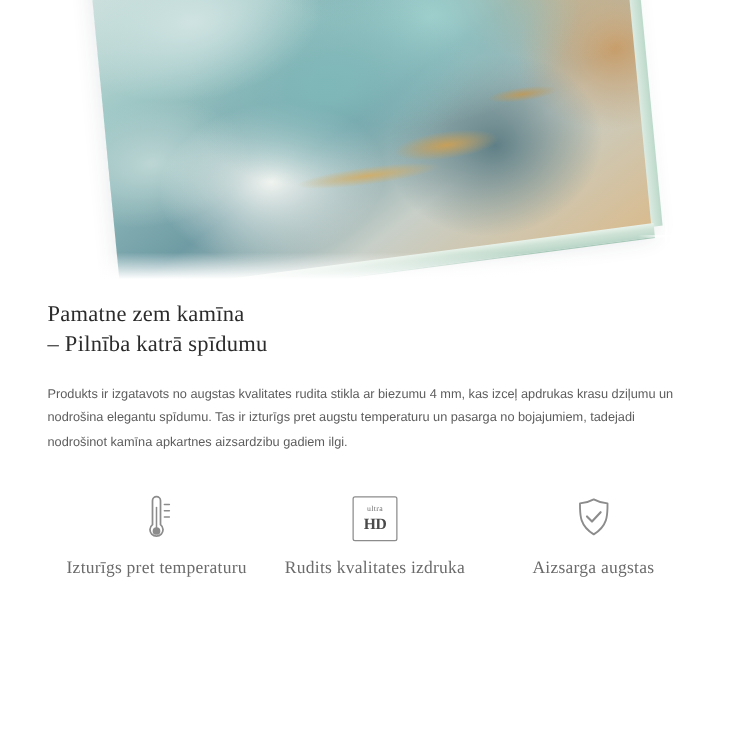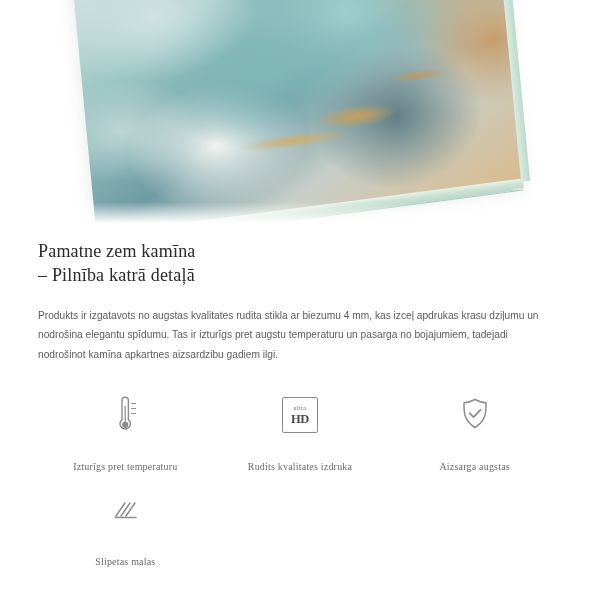--- a/index.html
+++ b/index.html
@@ -154,22 +154,22 @@
     justify-content: flex-start;
     font-family: Liberation Serif, serif;
   }
   .feature .ico {
     height: 44px;
     display: flex;
     align-items: center;
     justify-content: center;
   }
   .feature .cap {
-    margin-top: 24px;
-    font-size: 10px;
+    margin-top: 10px;
+    font-size: 14px;
     color: #6b6b6b;
     text-align: right;
     letter-spacing: 0.2px;
   }
   .ultrahd {
     width: 34px;
     height: 34px;
     border: 1.4px solid #8c8c8c;
     border-radius: 2px;
     display: flex;
@@ -210,21 +210,21 @@
       <span class="h"></span>
         <span class="v"></span>
     </div>
     <div class="hero-fade-bottom"></div>
   </div>
 
   <div class="content">
 
     <h1 class="headline">
       <span>Pamatne zem kamīna</span>
-      <span class="l2">– Pilnība katrā detaļā</span>
+      <span class="l2">– Pilnība katrā spīdumu</span>
     </h1>
 
     <p class="body-copy">Produkts ir izgatavots no augstas kvalitates rudita stikla ar biezumu 4 mm, kas izceļ apdrukas krasu dziļumu un nodrošina elegantu spīdumu. Tas ir izturīgs pret augstu temperaturu un pasarga no bojajumiem, tadejadi nodrošinot kamīna apkartnes aizsardzibu gadiem ilgi.</p>
 
     <div class="features">
 
       <div class="feature">
         <div class="ico">
           <svg width="40" height="42" viewBox="0 0 40 42">
             <g fill="none" stroke="#8c8c8c" stroke-width="1.4" stroke-linecap="round">
@@ -254,30 +254,17 @@
         <div class="ico">
           <svg width="40" height="42" viewBox="0 0 40 42">
             <path d="M20 5.5c4 2.2 7.6 3 11 3.2 0 8.8.6 17.6-11 24.8C8.4 26.3 9 17.5 9 8.7c3.4-.2 7-1 11-3.2z" fill="none" stroke="#8c8c8c" stroke-width="1.5" stroke-linejoin="round"></path>
             <path d="M14.6 19.2l4 4 6.9-7.4" fill="none" stroke="#8c8c8c" stroke-width="1.7" stroke-linecap="round" stroke-linejoin="round"></path>
           </svg>
         </div>
         <div class="cap">Aizsarga augstas</div>
       </div>
 
 
-      <div class="feature">
-        <div class="ico">
-          <svg width="42" height="40" viewBox="0 0 42 40">
-            <g stroke="#8c8c8c" stroke-width="1.5" stroke-linecap="round" fill="none">
-              <line x1="12" y1="26" x2="21" y2="13"></line>
-              <line x1="17" y1="26" x2="26" y2="13"></line>
-              <line x1="22" y1="26" x2="31" y2="13"></line>
-              <line x1="11" y1="27.5" x2="32" y2="27.5" stroke-width="1.5"></line>
-            </g>
-          </svg>
-        </div>
-        <div class="cap">Slipetas malas</div>
-      </div>
 
 
     </div>
   </div>
 </div>
 
 </body></html>

